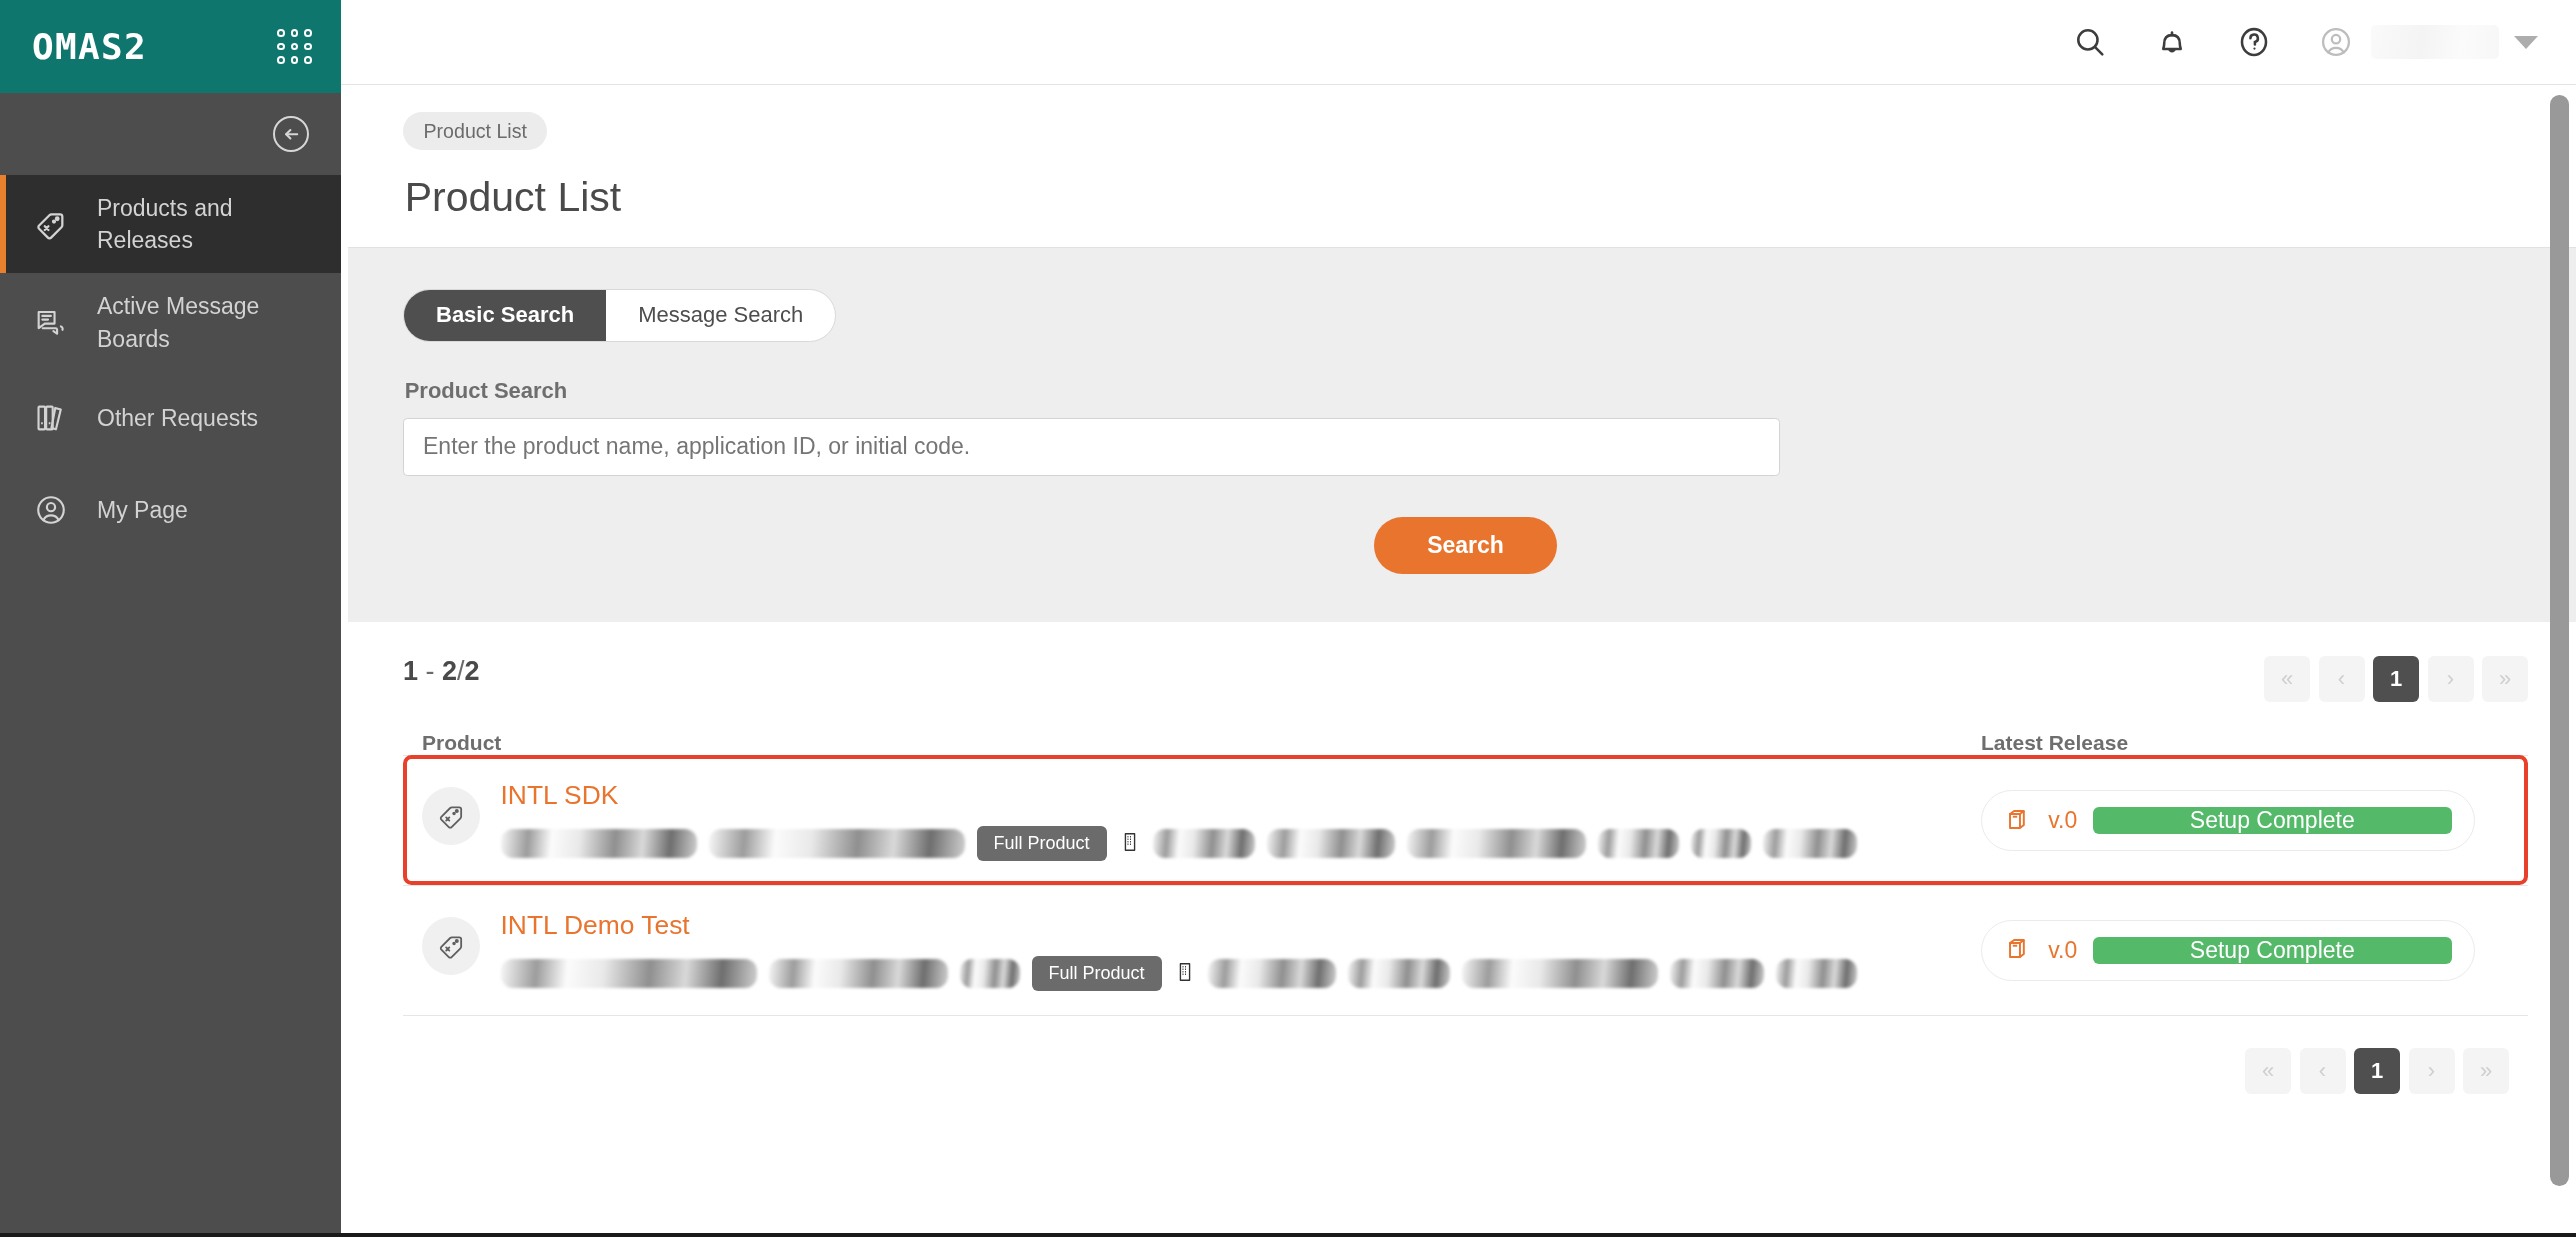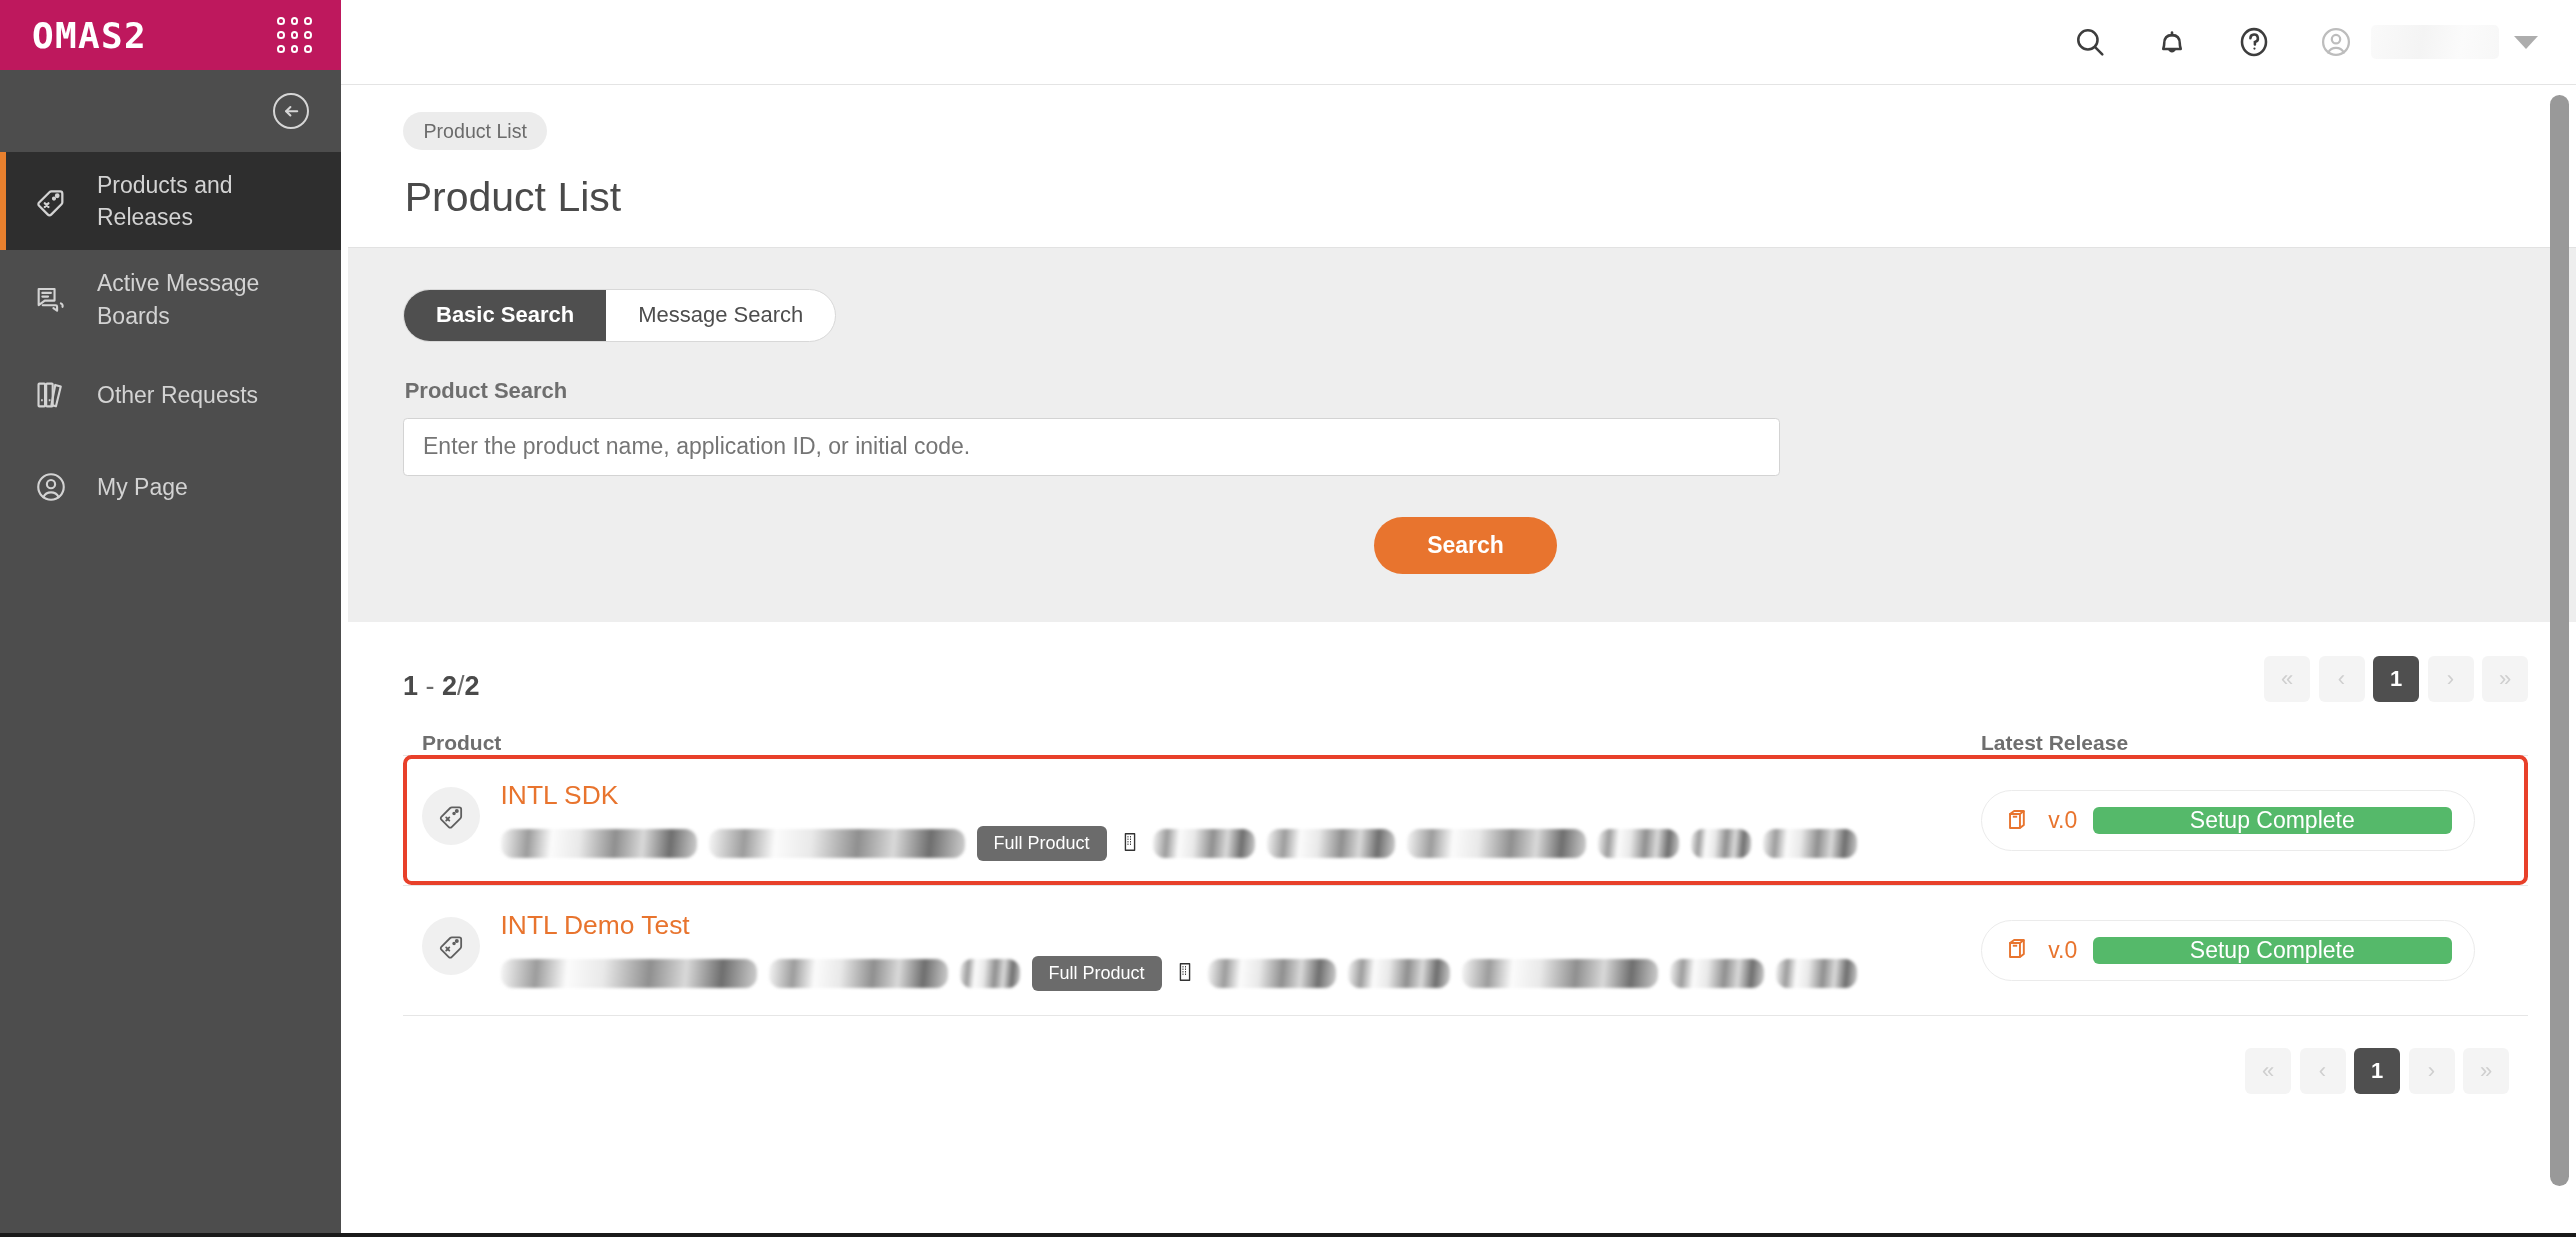--- a/index.html
+++ b/index.html
@@ -17,21 +17,21 @@
     overflow: hidden;
   }
 
   
   .sidebar {
     position: absolute; left: 0; top: 0;
     width: 341px; height: 1233px;
     background: #4d4d4d;
   }
   .logo-bar {
-    height: 70px; background: #be185d;
+    height: 93px; background: #0f766e;
     display: flex; align-items: center; justify-content: space-between;
     padding: 0 29px 0 32px;
   }
   .logo-text {
     color: #ffffff; font-size: 36px; font-weight: bold;
     letter-spacing: 1.3px; font-family: "DejaVu Sans Mono", monospace;
   }
   .grid-icon { display: grid; grid-template-columns: repeat(3,1fr); gap: 6px; }
   .grid-icon i {
     width: 7.7px; height: 7.7px; border-radius: 50%;
@@ -109,21 +109,21 @@
   }
   .search-btn-wrap { display: flex; justify-content: center; margin-top: 41px; }
   .search-btn {
     background: #E8742E; color: #ffffff; border: none; border-radius: 29px;
     font-size: 23px; font-weight: bold; padding: 15.3px 53px; cursor: pointer;
     font-family: "Liberation Sans", sans-serif;
   }
 
   
   .results { padding: 34px 55px 0 55px; }
-  .res-top { display: flex; align-items: flex-end; justify-content: space-between; }
+  .res-top { display: flex; align-items: flex-start; justify-content: space-between; }
   .res-count { font-size: 27px; font-weight: bold; color: #4a4a4a; }
   .res-count .sep { font-weight: normal; color: #6b6b6b; }
   .pager { display: flex; gap: 8.5px; }
   .pg {
     width: 46px; height: 46px; border-radius: 6px; background: #f4f4f4;
     display: flex; align-items: center; justify-content: center;
     color: #cfcfcf; font-size: 22px; cursor: pointer;
   }
   .pg.cur { background: #4f4f4f; color: #ffffff; font-weight: bold; }
 

